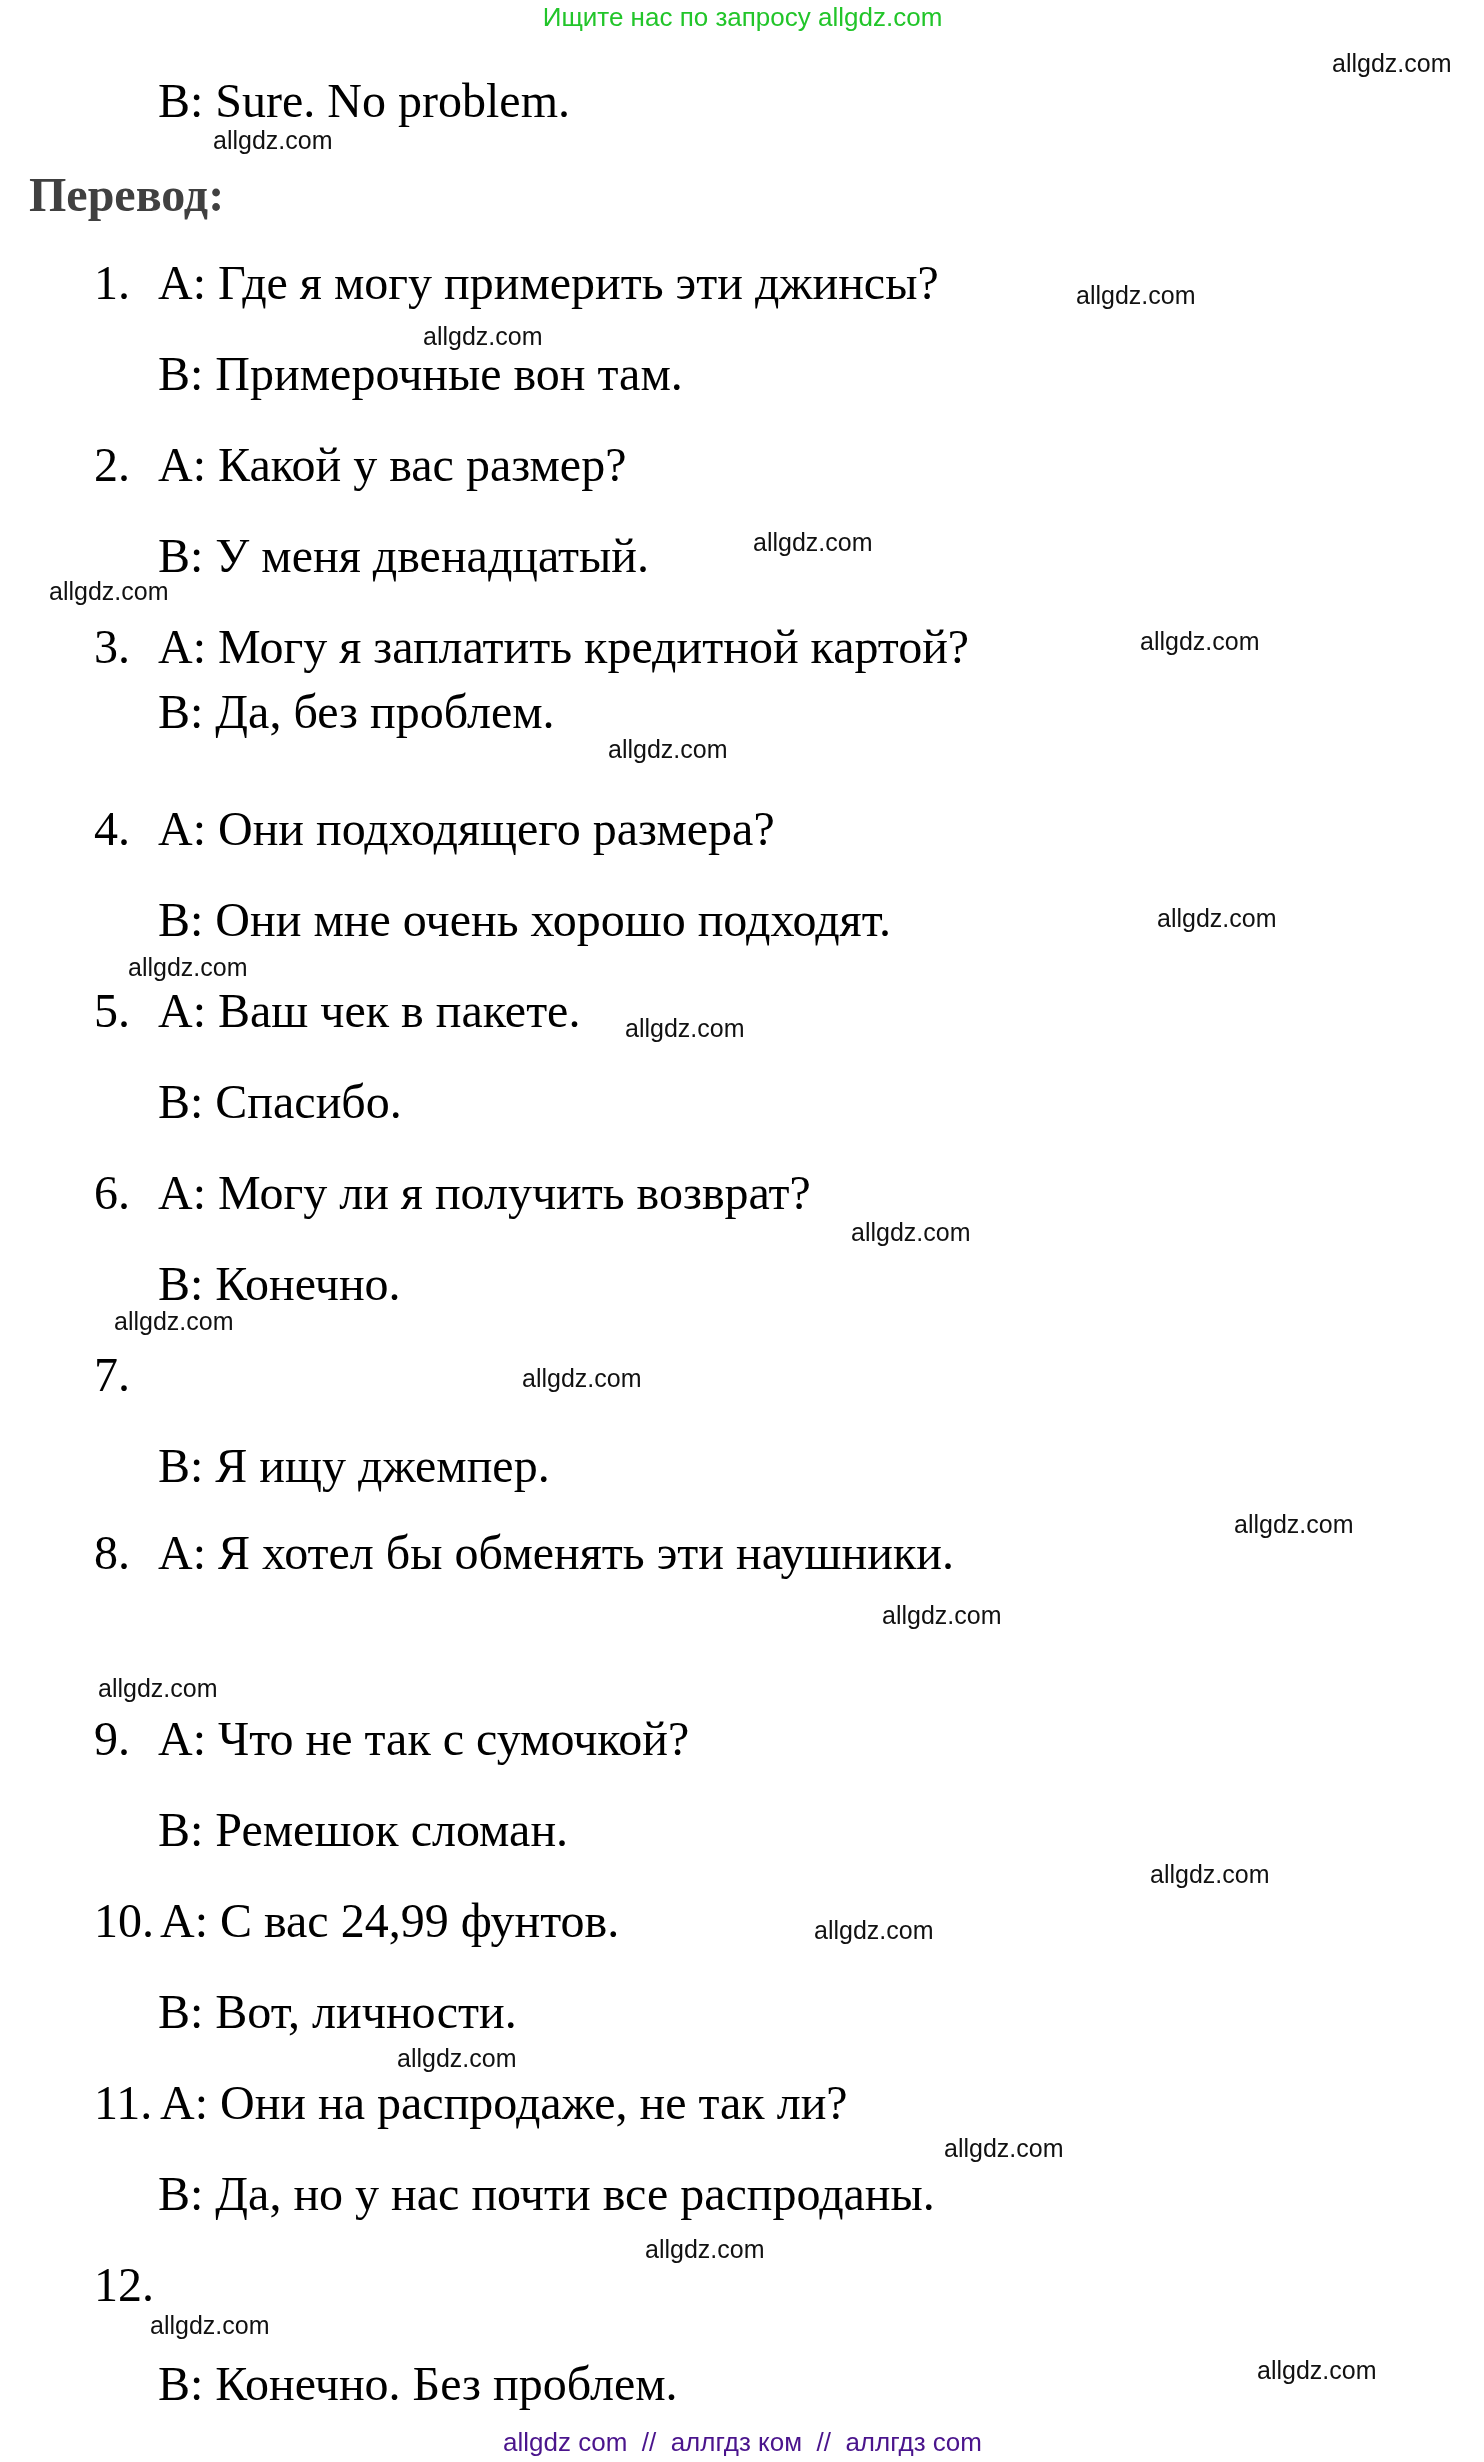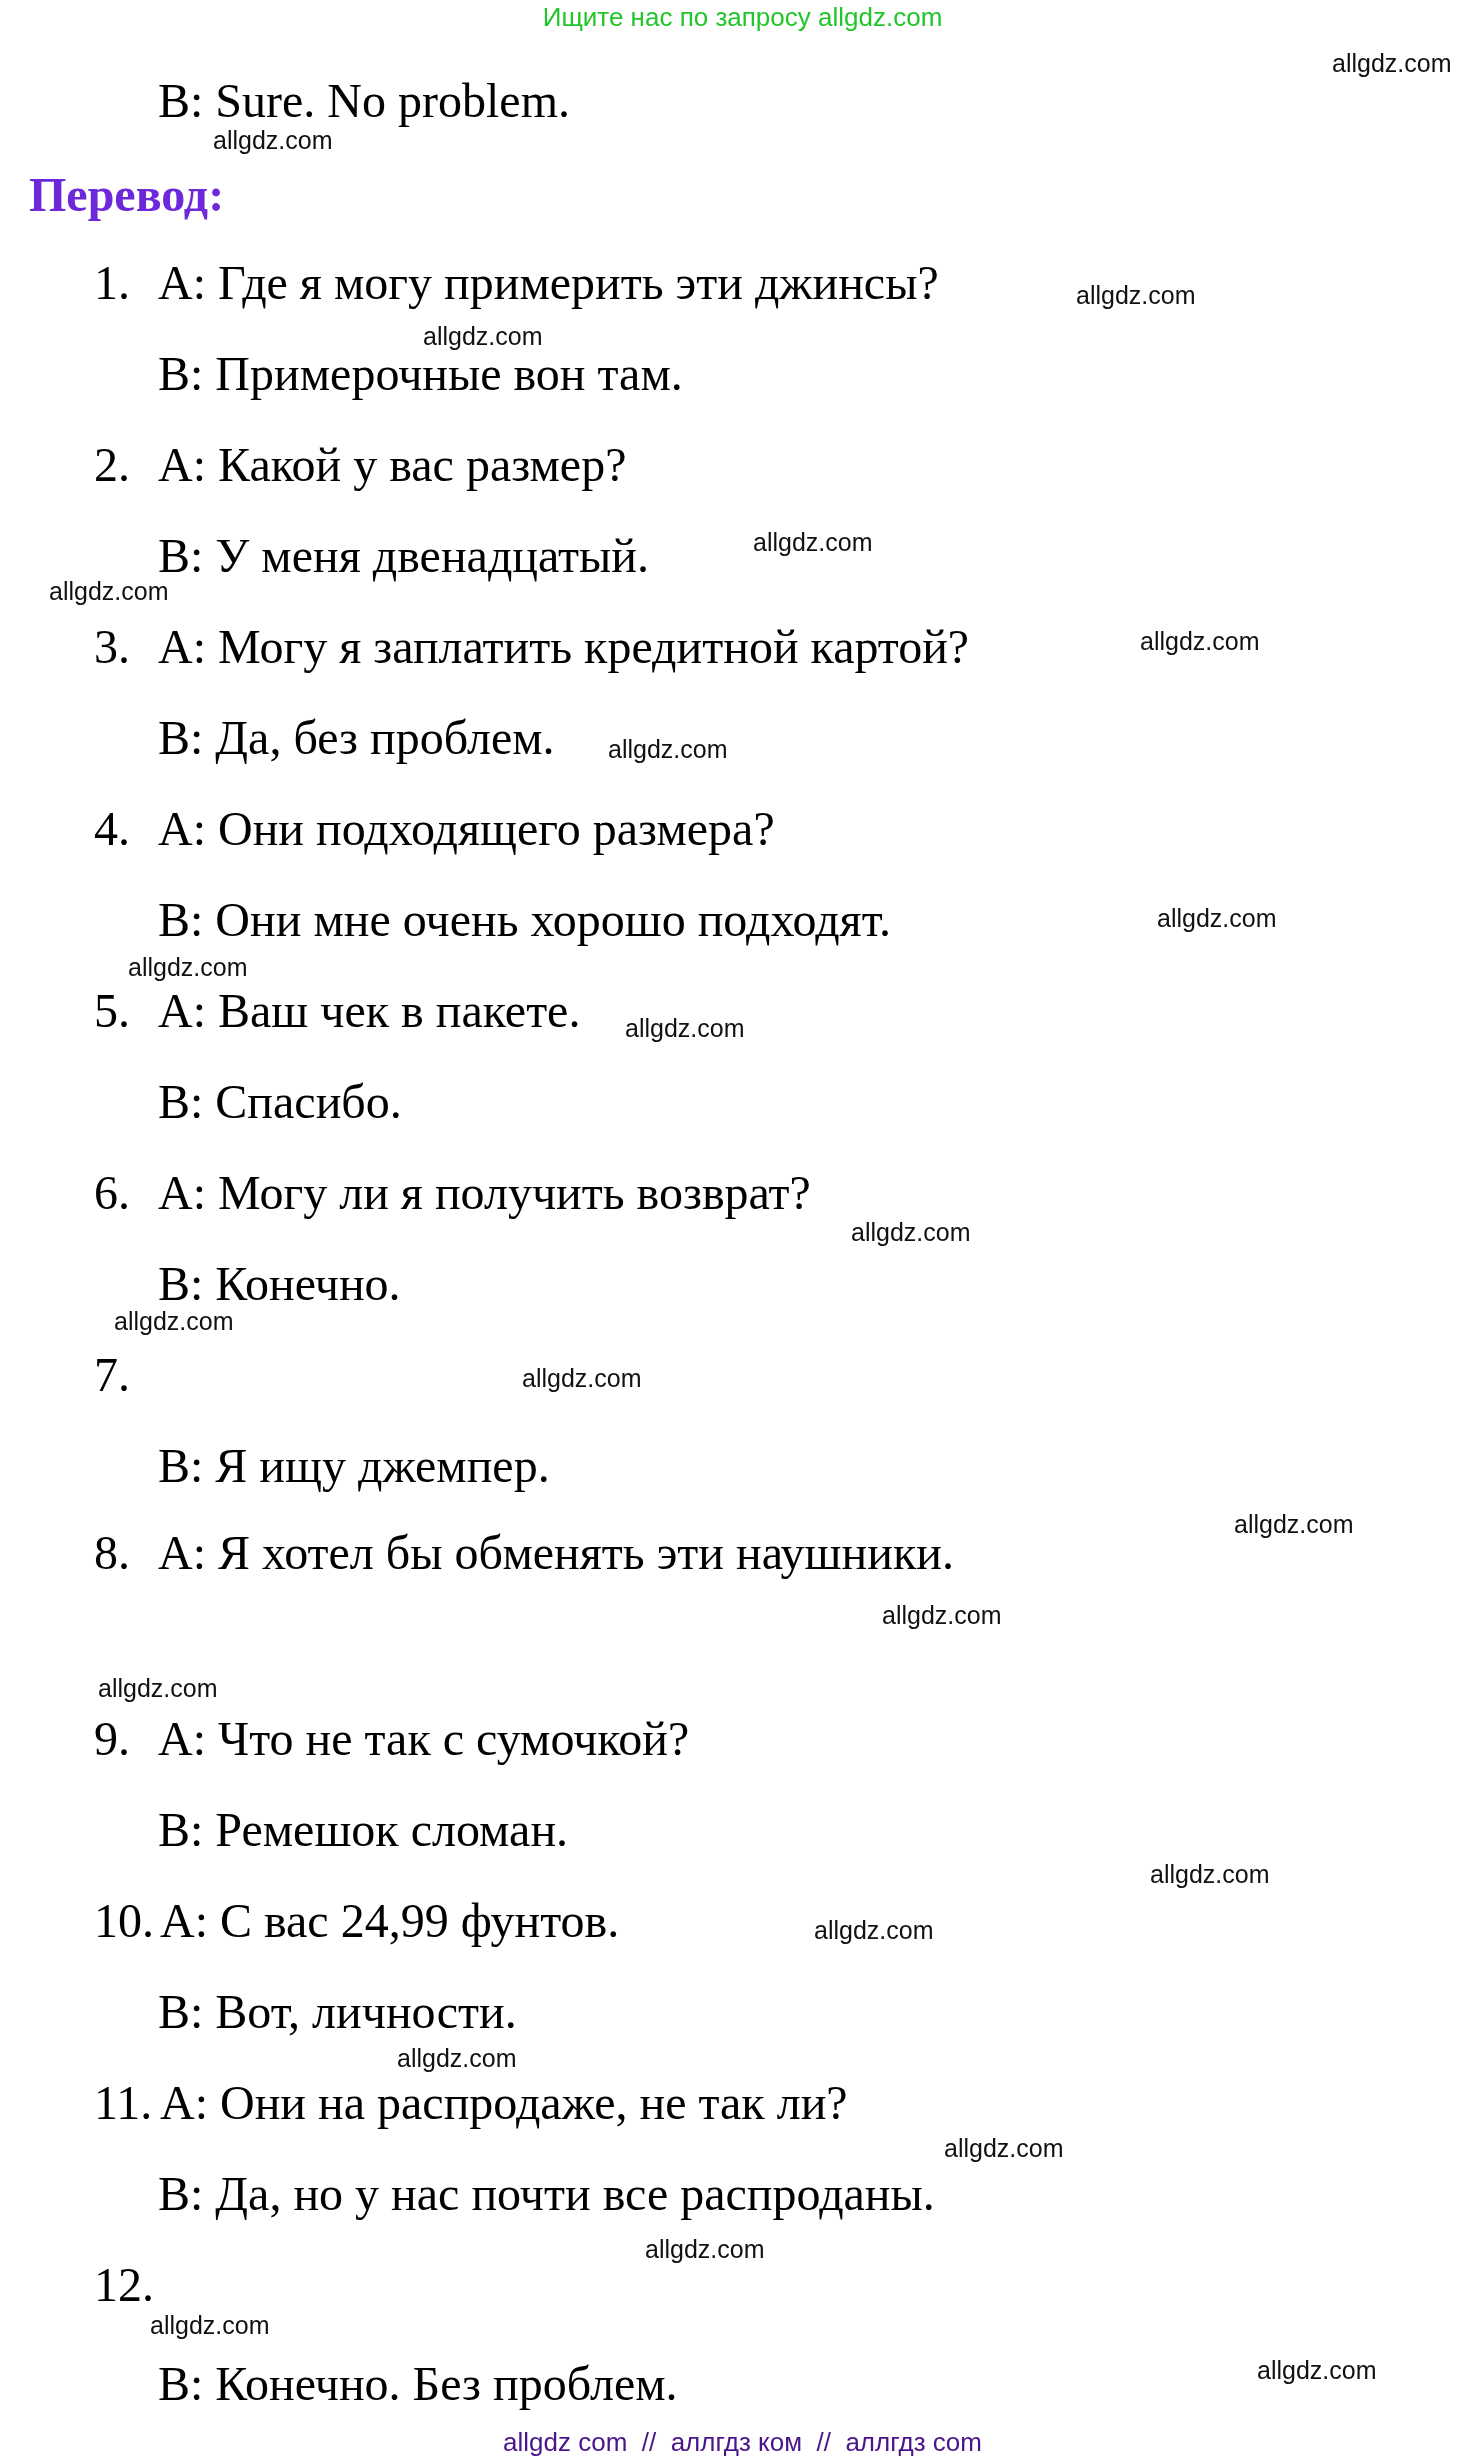--- a/index.html
+++ b/index.html
@@ -62,21 +62,21 @@
     position: absolute;
     left: 158px;
   }
   .heading {
     position: absolute;
     left: 29px;
     font-family: "Liberation Serif", "DejaVu Serif", serif;
     font-weight: bold;
     font-size: 48px;
     line-height: 48px;
-    color: #6d28d9;
+    color: #404040;
     white-space: pre;
   }
   .wm {
     position: absolute;
     font-family: "Liberation Sans", "DejaVu Sans", sans-serif;
     font-size: 25px;
     line-height: 26px;
     color: #111111;
     white-space: pre;
   }
@@ -103,21 +103,21 @@
 
   <div class="line num" style="top:441px;">2.</div>
   <div class="line turn" style="top:441px;">A: Какой у вас размер?</div>
   <div class="wm" style="left:753px; top:529px;">allgdz.com</div>
   <div class="line turn" style="top:532px;">B: У меня двенадцатый.</div>
   <div class="wm" style="left:49px; top:578px;">allgdz.com</div>
 
   <div class="line num" style="top:623px;">3.</div>
   <div class="line turn" style="top:623px;">A: Могу я заплатить кредитной картой?</div>
   <div class="wm" style="left:1140px; top:628px;">allgdz.com</div>
-  <div class="line turn" style="top:714px;">B: Да, без проблем.</div>
+  <div class="line turn" style="top:688px;">B: Да, без проблем.</div>
   <div class="wm" style="left:608px; top:736px;">allgdz.com</div>
 
   <div class="line num" style="top:805px;">4.</div>
   <div class="line turn" style="top:805px;">A: Они подходящего размера?</div>
   <div class="line turn" style="top:896px;">B: Они мне очень хорошо подходят.</div>
   <div class="wm" style="left:1157px; top:905px;">allgdz.com</div>
   <div class="wm" style="left:128px; top:954px;">allgdz.com</div>
 
   <div class="line num" style="top:987px;">5.</div>
   <div class="line turn" style="top:987px;">A: Ваш чек в пакете.</div>

